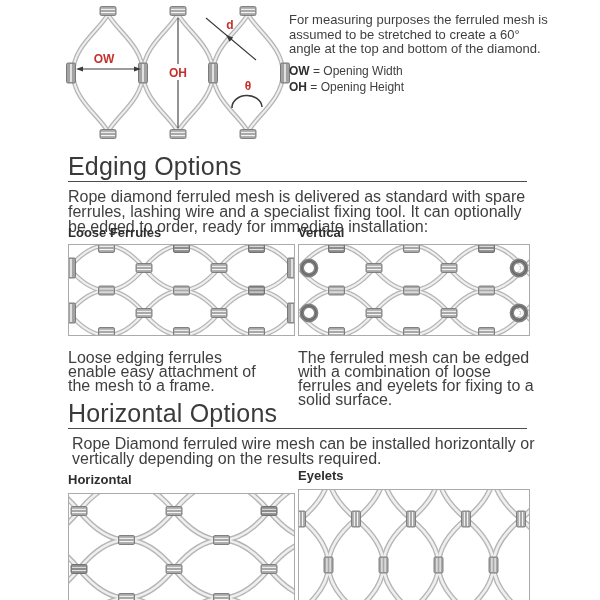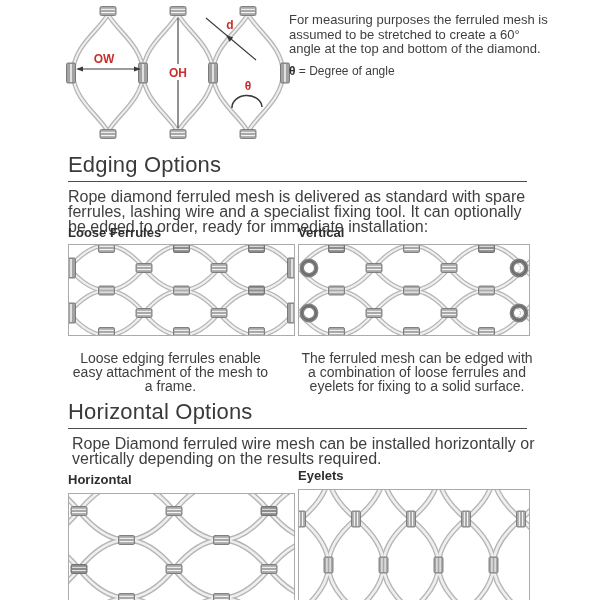--- a/index.html
+++ b/index.html
@@ -5,25 +5,25 @@
   html,body{margin:0;padding:0;}
   body{
     width:600px;height:600px;overflow:hidden;position:relative;
     background:#ffffff;color:#3f3f3f;
     font-family:"Liberation Sans", sans-serif;
   }
   .abs{position:absolute;}
   .note{font-size:13px;line-height:14.5px;color:#3f3f3f;}
   .legend{font-size:12px;line-height:15.5px;color:#3f3f3f;}
   .legend b{color:#2f2f2f;}
-  .h1{font-size:22px;font-weight:400;color:#3a3a3a;letter-spacing:.2px;}
+  .h1{font-size:25px;font-weight:400;color:#3a3a3a;letter-spacing:.2px;}
   .rule{height:1px;background:#4c4c4c;}
   .para{font-size:16px;line-height:15px;color:#3f3f3f;}
   .sublabel{font-size:13px;font-weight:700;color:#2e2e2e;}
-  .caption{font-size:14px;line-height:14px;color:#3f3f3f;text-align:center;}
+  .caption{font-size:16px;line-height:14px;color:#3f3f3f;}
   .imgbox{border:1px solid #ababab;background:#fff;overflow:hidden;}
   svg{display:block;}
   .ro{fill:none;stroke:#b5b5b5;stroke-width:4.6;}
   .ri{fill:none;stroke:#efefef;stroke-width:2.1;}
   .thick .ro{stroke-width:5.4;}
   .thick .ri{stroke-width:2.7;}
   .ann{stroke:#3a3a3a;stroke-width:1.1;fill:none;}
   .annfill{fill:#3a3a3a;stroke:none;}
   .redlbl{font-family:"Liberation Sans",sans-serif;font-size:12px;font-weight:700;}
 </style>
@@ -100,21 +100,22 @@
     <text class="redlbl" x="166" y="27" text-anchor="middle" fill="#c5302c">d</text>
     <text class="redlbl" x="184" y="88" text-anchor="middle" fill="#c5302c">θ</text>
     <path class="ann" d="M168,106 A15,12 0 1 1 198,105" style="stroke-width:1.5"></path>
   </g>
 </svg>
 </div>
 
 <div class="abs note" style="left:289px;top:13px;width:260px">For measuring purposes the ferruled mesh is assumed to be stretched to create a 60° angle at the top and bottom of the diamond.</div>
 
 <div class="abs legend" style="left:289px;top:64px;width:280px">
-  <div><b>θ</b> <span>= Degree of angle</span></div>
+  <div><b>OW</b> <span>= Opening Width</span></div>
+  <div><b>OH</b> <span>= Opening Height</span></div>
 </div>
 
 <div class="abs h1" style="left:68px;top:152px">Edging Options</div>
 <div class="abs rule" style="left:68px;top:181px;width:459px"></div>
 <div class="abs para" style="left:68px;top:189px;width:468px">Rope diamond ferruled mesh is delivered as standard with spare ferrules, lashing wire and a specialist fixing tool. It can optionally be edged to order, ready for immediate installation:</div>
 
 <div class="abs sublabel" style="left:68px;top:225px">Loose Ferrules</div>
 <div class="abs sublabel" style="left:298px;top:225px">Vertical</div>
 
 <div class="abs imgbox" style="left:68px;top:244px;width:225px;height:90px">

